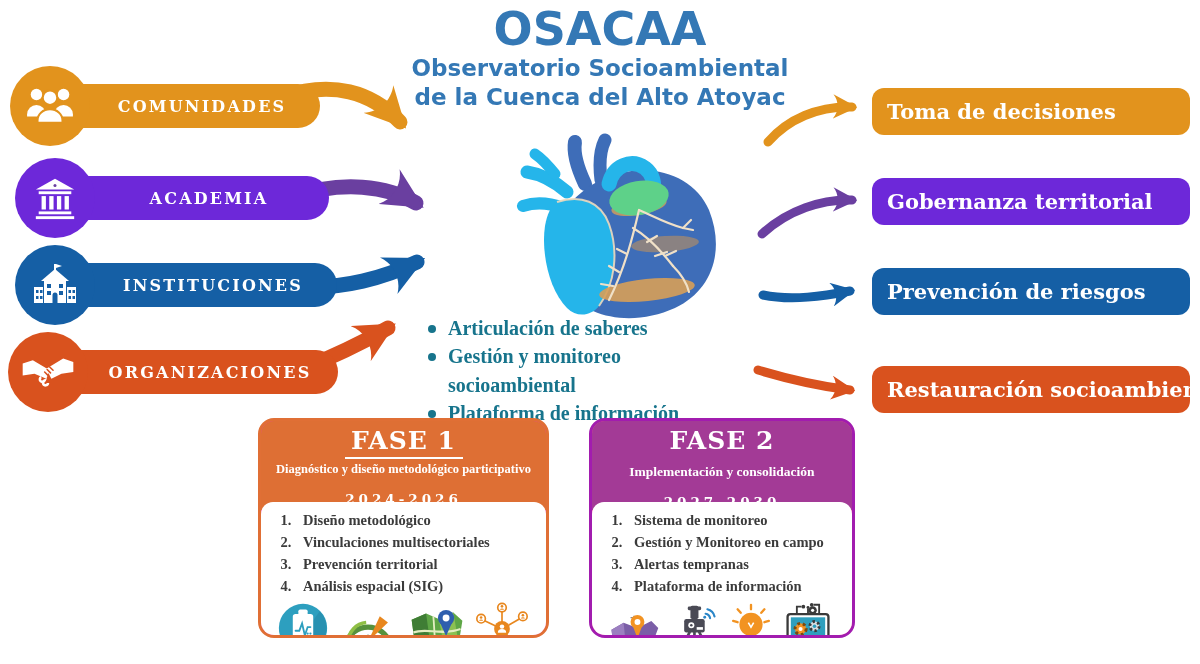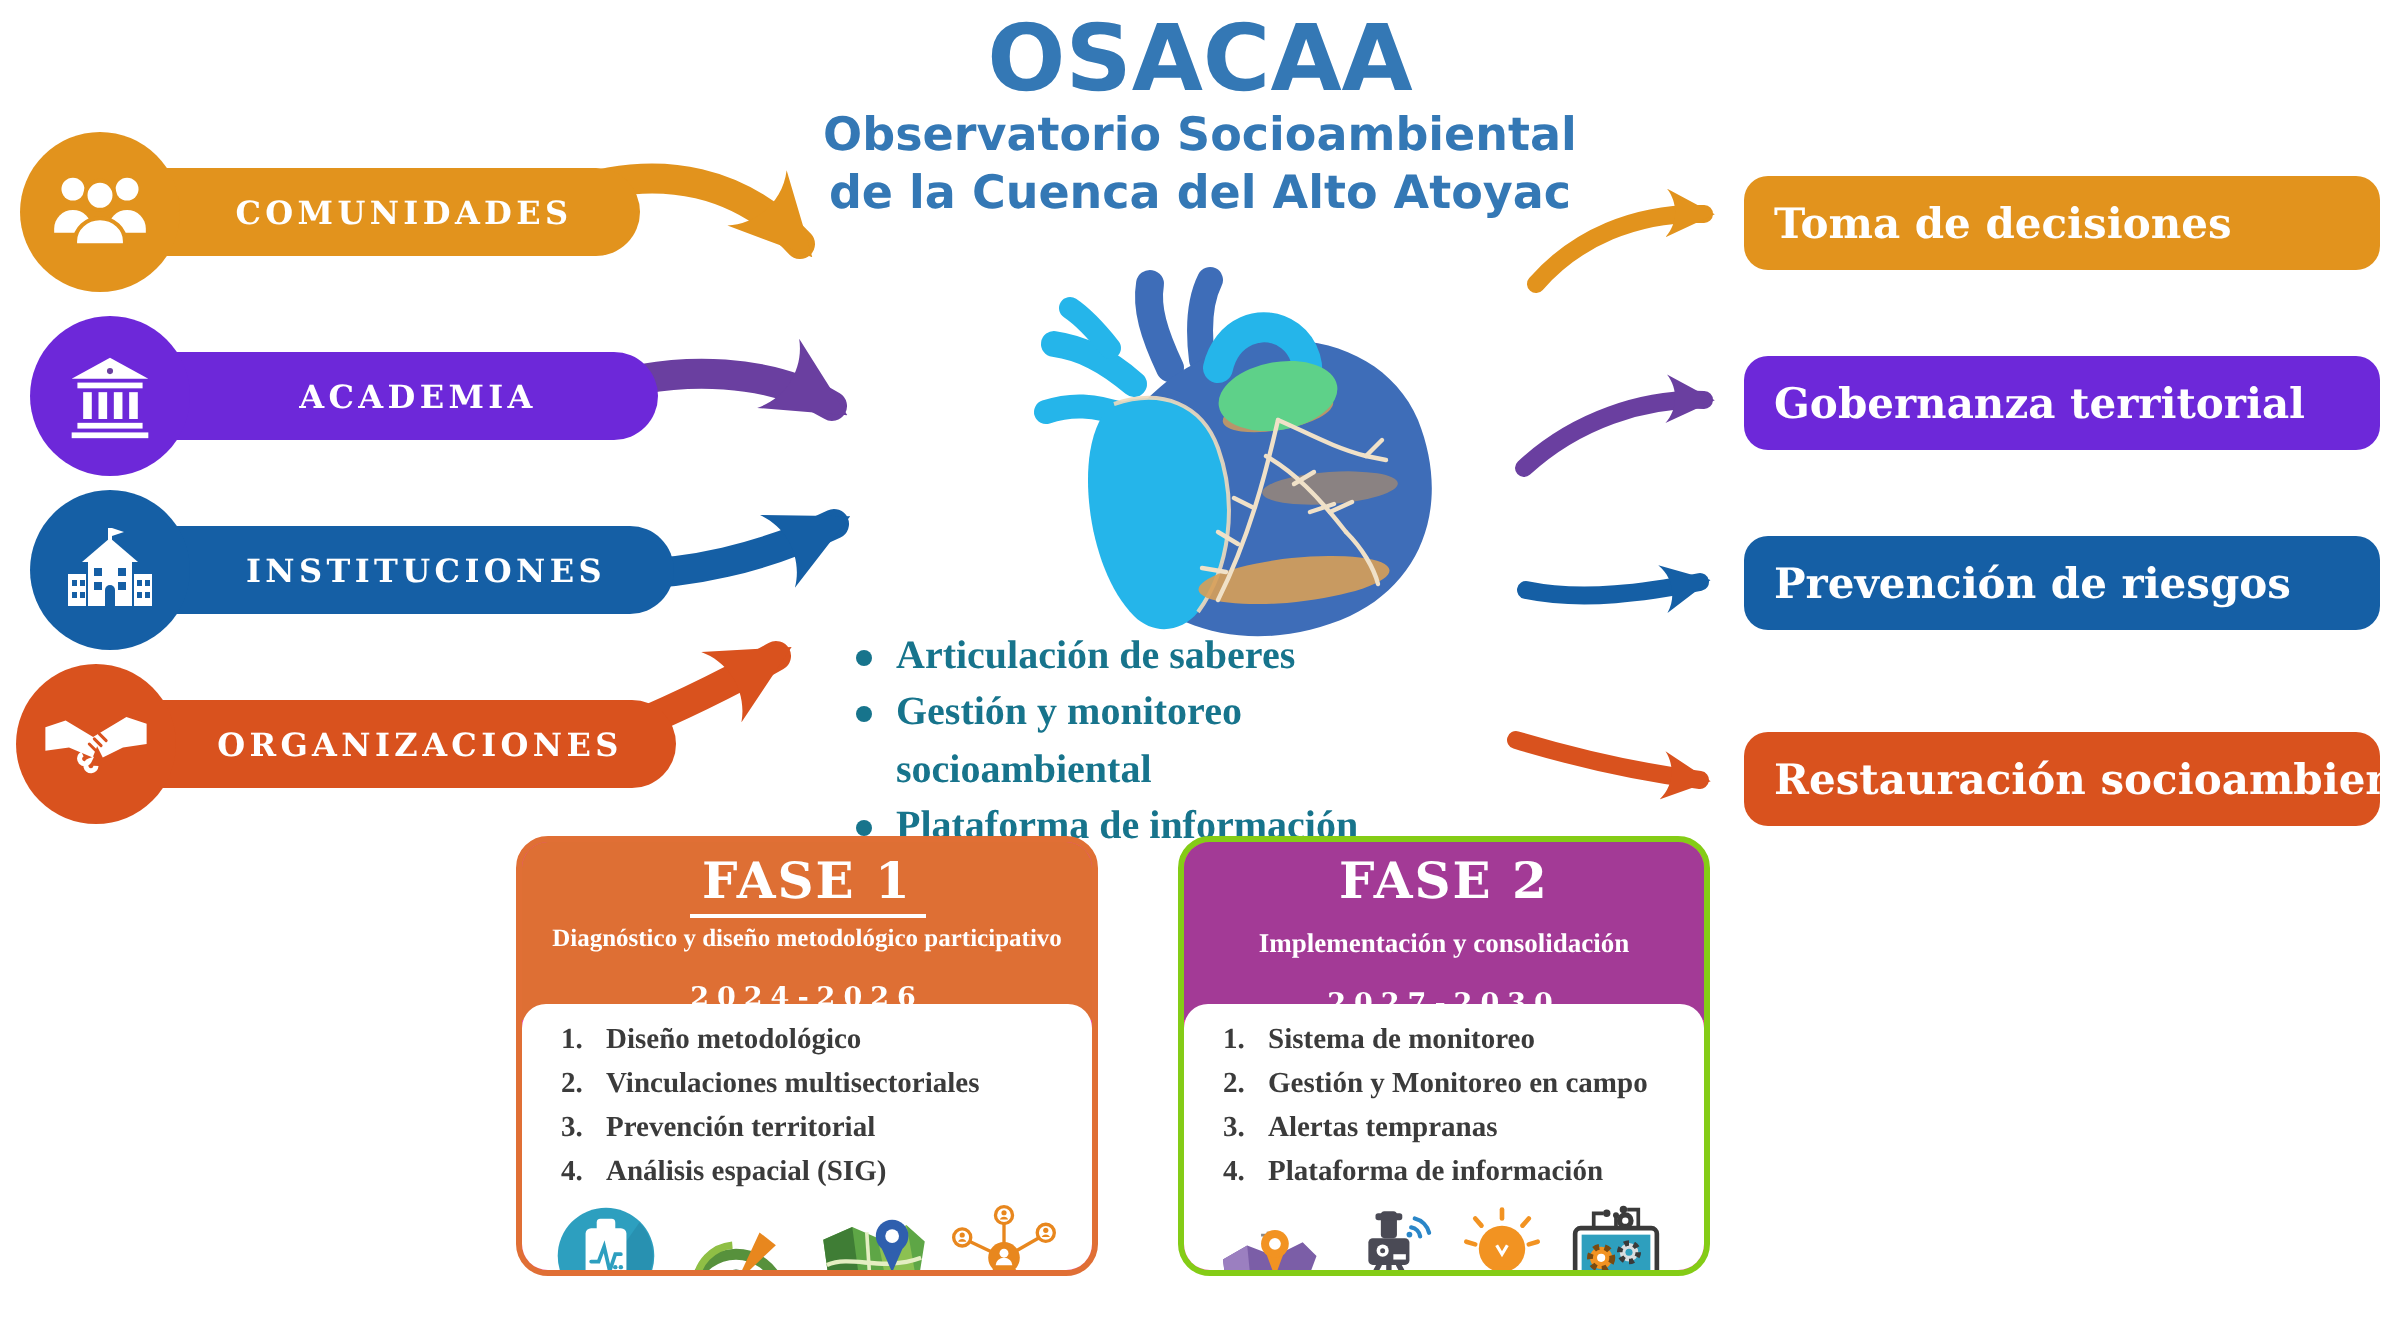--- a/index.html
+++ b/index.html
@@ -36,21 +36,21 @@
   .bullets li::before{content:"";position:absolute;left:4px;top:11px;width:8px;height:8px;
               border-radius:50%;background:#17748c;}
 
   
   .arrows{position:absolute;left:0;top:0;pointer-events:none;}
 
   
   .phase-card{position:absolute;top:418px;height:220px;background:#ec4899;border-radius:16px;
               overflow:hidden;box-sizing:border-box;}
   .card-f1{left:258px;width:291px;border:3px solid #e06f35;}
-  .card-f2{left:589px;width:266px;border:3px solid #84cc16;}
+  .card-f2{left:589px;width:266px;border:3px solid #a21caf;}
   .phase-header{height:89px;color:#fff;text-align:center;padding-top:5px;box-sizing:border-box;}
   .hdr-f1{background:#de6f34;} .hdr-f2{background:#a33a96;}
   .phase-title{font-family:"DejaVu Serif",serif;font-weight:bold;font-size:25px;letter-spacing:1px;}
   .phase-underline{width:118px;height:2px;background:#fff;margin:2px auto 3px;}
   .phase-subtitle{font-family:"Liberation Serif",serif;font-weight:bold;font-size:12.5px;margin-top:1px;}
   .hdr-f2 .phase-subtitle{margin-top:9px;font-size:13.5px;}
   .phase-years{font-family:"DejaVu Serif",serif;font-weight:bold;font-size:13.5px;letter-spacing:4px;margin-top:14px;}
   .phase-body{position:relative;background:#fff;border-radius:12px;margin-top:-8px;
               padding:8px 8px 0 6px;height:139px;box-sizing:border-box;}
   .phase-body ol{margin:0;padding-left:28px;color:#3b3b3b;

